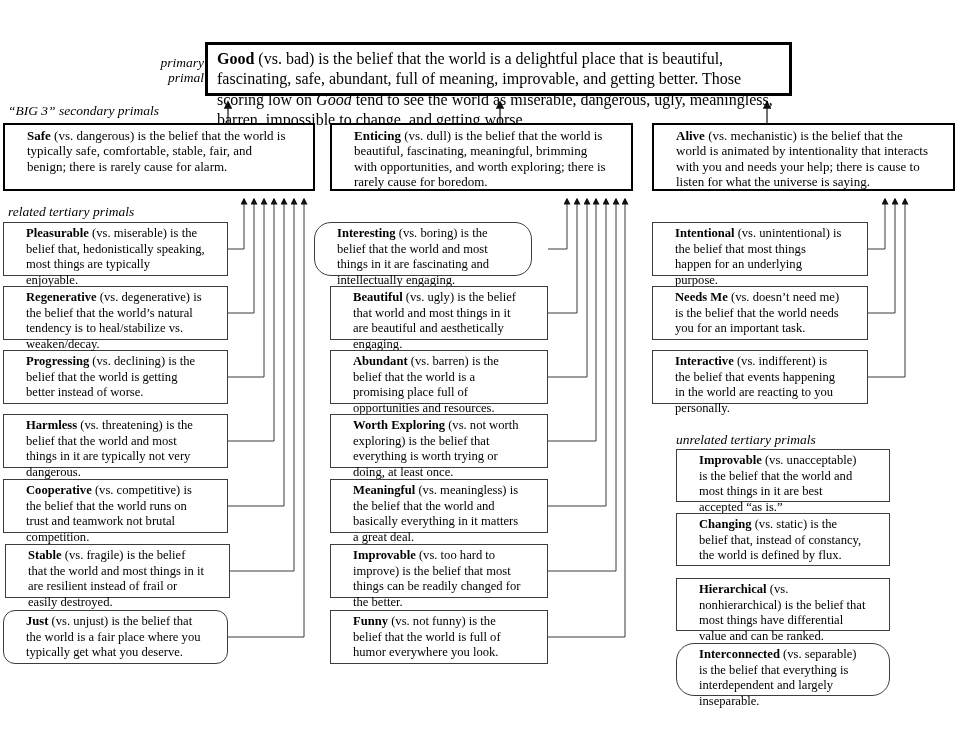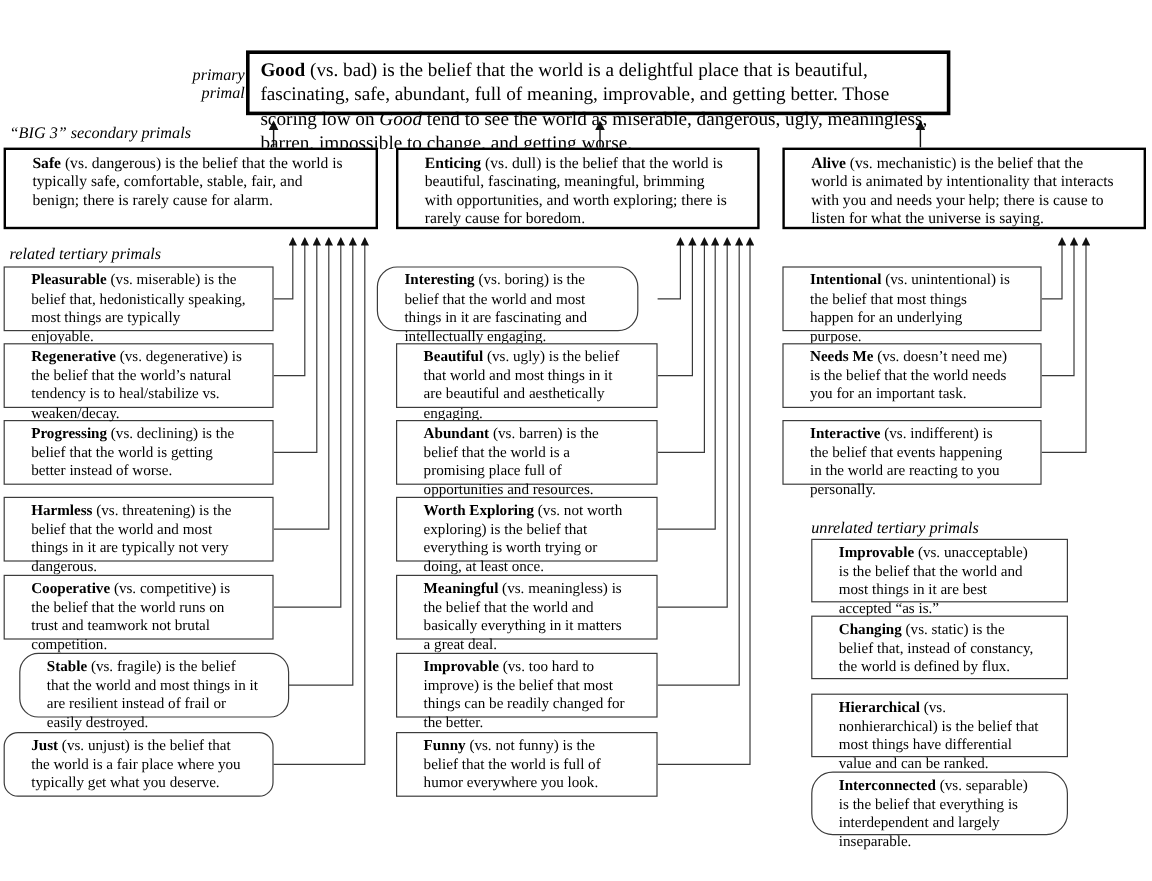--- a/index.html
+++ b/index.html
@@ -103,21 +103,21 @@
   </div>
   <div class="box t" style="left:3px;top:250px;width:225px;">
     <span class="term">Regenerative</span><span> (vs. degenerative) is the belief that the world’s natural tendency is to heal/stabilize vs. weaken/decay.</span>
   </div>
   <div class="box t" style="left:3px;top:378px;width:225px;">
     <span class="term">Harmless</span><span> (vs. threatening) is the belief that the world and most things in it are typically not very dangerous.</span>
   </div>
   <div class="box t" style="left:3px;top:443px;width:225px;">
     <span class="term">Cooperative</span><span> (vs. competitive) is the belief that the world runs on trust and teamwork not brutal competition.</span>
   </div>
-  <div class="box t" style="left:16px;top:508px;width:225px;border-radius:16px;">
+  <div class="box t" style="left:5px;top:508px;width:225px;">
     <span class="term">Stable</span><span> (vs. fragile) is the belief that the world and most things in it are resilient instead of frail or easily destroyed.</span>
   </div>
   <div class="box t" style="left:3px;top:574px;width:225px;border-radius:12px;">
     <span class="term">Just</span><span> (vs. unjust) is the belief that the world is a fair place where you typically get what you deserve.</span>
   </div>
 
   <div class="box t" style="left:314px;top:186px;width:218px;border-radius:17px;">
     <span class="term">Interesting</span><span> (vs. boring) is the belief that the world and most things in it are fascinating and intellectually engaging.</span>
   </div>
   <div class="box t" style="left:330px;top:250px;width:218px;">

